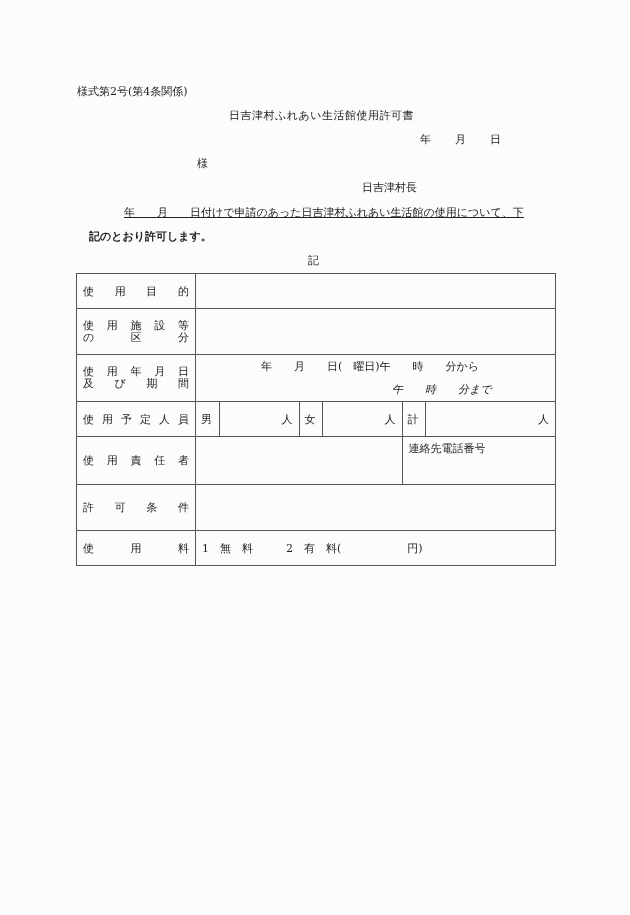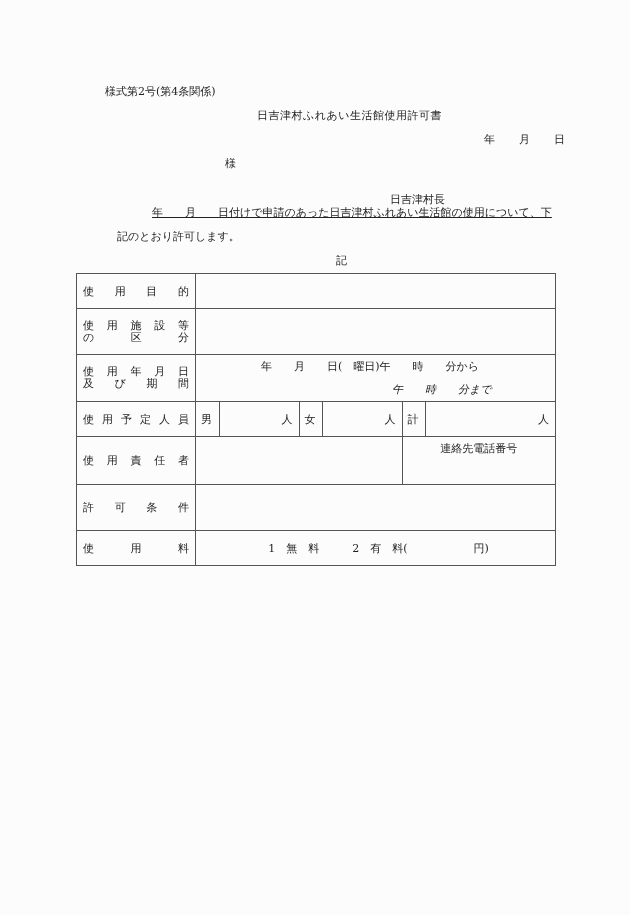--- a/index.html
+++ b/index.html
@@ -1,29 +1,29 @@
 <!DOCTYPE html>
 <html><head>
 <meta charset="utf-8">
 <style>
   html, body { margin:0; padding:0; }
   body {
     width:630px; height:915px; background:#fcfcfc; position:relative;
     font-family: "DejaVu Serif", "Liberation Serif", serif;
     color:#222; font-size:11px; overflow:hidden;
   }
-  .abs { position:absolute; white-space:nowrap;margin-left:28px; }
+  .abs { position:absolute; white-space:nowrap; }
   .form-no { left:77px; top:84px; }
   .title { left:229px; top:108px; letter-spacing:0.5px; }
-  .date-line { left:456px; top:132px; }
+  .date-line { left:420px; top:132px; }
   .date-line span { display:inline-block; }
   .addressee { left:197px; top:156px; }
-  .issuer { left:362px; top:192px; }
+  .issuer { left:362px; top:180px; }
   .body1 { left:124px; top:205px;text-decoration:underline; }
-  .body2 { left:89px; top:229px; }
+  .body2 { left:89px; top:229px;font-weight:bold; }
   .ki { left:308px; top:253px; }
 
   table.form {
     position:absolute; left:76px; top:273px; width:480px;
     border-collapse:collapse; table-layout:fixed;
   }
   table.form td {
     border:1px solid #555; padding:0; vertical-align:middle; font-size:11px;
   }
   .lbl { width:118px; padding:0 6px !important; }
@@ -32,25 +32,25 @@
   .r1 { height:35px; }
   .r2 { height:46px; }
   .r3 { height:46px; }
   .r4 { height:34px; }
   .r5 { height:47px; }
   .r6 { height:46px; }
   .r7 { height:35px; }
   .inner { width:100%; height:100%; border-collapse:collapse; table-layout:fixed; }
   .inner td { border-top:none !important; border-bottom:none !important; }
   .inner td:first-child { border-left:none !important; }
-  .inner td:last-child { border-right:none !important;text-align:center; }
+  .inner td:last-child { border-right:none !important; }
   .date-block { position:relative; height:46px; }
   .date-block .l1 { position:absolute; left:65px; top:4px; }
   .date-block .l2 { position:absolute; left:196px; top:27px;font-style:italic; }
-  .fee { padding-left:6px !important;text-align:center; }
+  .fee { padding-left:6px !important; }
 </style>
 </head>
 <body>
 
 <div class="abs form-no">様式第2号(第4条関係)</div>
 <div class="abs title">日吉津村ふれあい生活館使用許可書</div>
 <div class="abs date-line">
   <span>年</span><span style="width:24px"></span><span>月</span><span style="width:24px"></span><span>日</span>
 </div>
 <div class="abs addressee">様</div>

